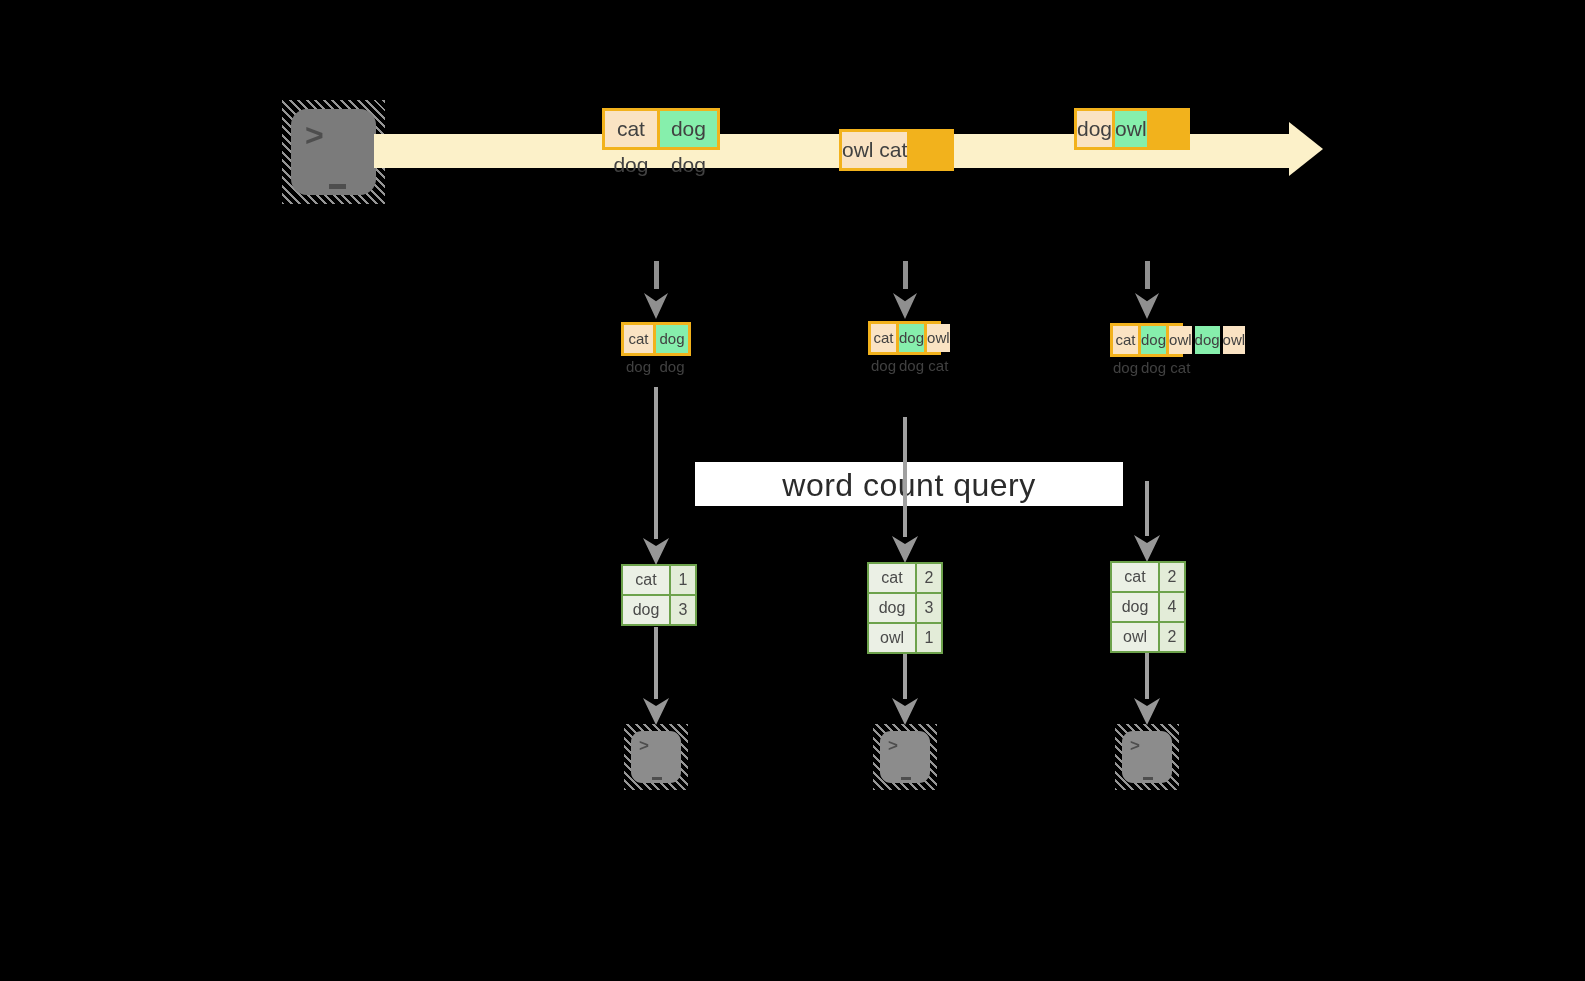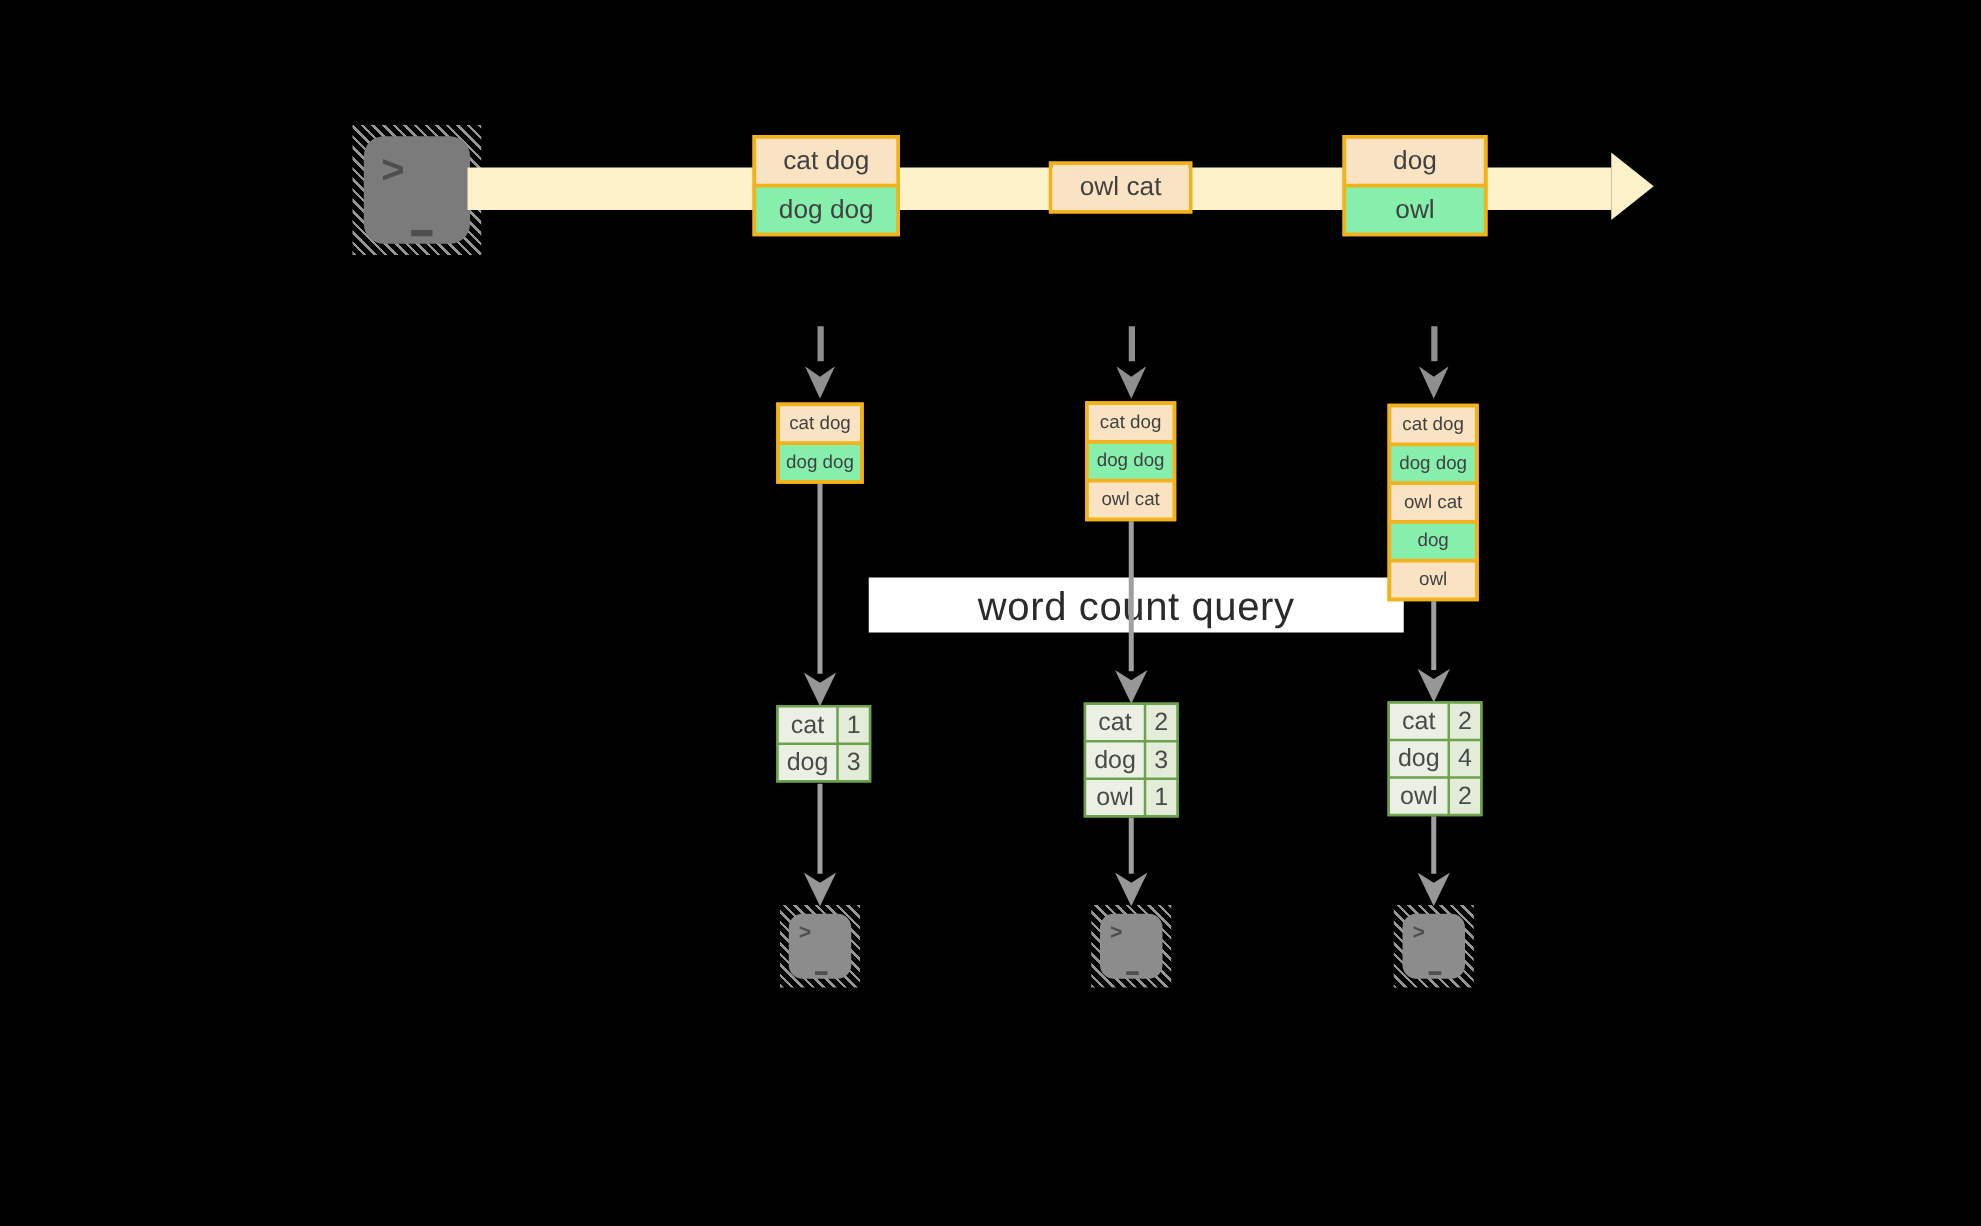--- a/index.html
+++ b/index.html
@@ -7,21 +7,21 @@
          font-family:"Liberation Sans",sans-serif;}
 
   
   .stream-band{position:absolute;left:374px;top:134px;width:915px;height:34px;background:#fcf1c9;}
   .stream-head{position:absolute;left:1289px;top:122px;width:0;height:0;
                border-top:27px solid transparent;border-bottom:27px solid transparent;
                border-left:34px solid #fcf1c9;}
 
   
   .obox{position:absolute;border:3px solid #f2b21c;box-sizing:border-box;background:#f2b21c;
-        display:flex;flex-direction:column;gap:3px;z-index:3;}
+        display:flex;flex-direction:row;gap:3px;z-index:3;}
   .orow{color:#414141;text-align:center;display:block;}
   .row-peach{background:#fae3c3;}
   .row-cream{background:#86efac;}
   .sbox .orow{height:36px;line-height:36px;font-size:21px;}
   .ebox .orow{height:28px;line-height:28px;font-size:15px;}
 
   
   .dash{position:absolute;width:5px;height:28px;background:#8f8f8f;}
   .ahead{position:absolute;width:24px;height:26px;background:#8f8f8f;
          clip-path:polygon(0 0,50% 32%,100% 0,50% 100%);}
@@ -32,21 +32,21 @@
          clip-path:polygon(0 0,50% 30%,100% 0,50% 100%);}
 
   
   .query-box{position:absolute;left:695px;top:462px;width:428px;height:44px;background:#ffffff;
              z-index:1;text-align:center;line-height:46px;font-size:32px;font-weight:300;
              color:#2b2b2b;letter-spacing:.5px;}
 
   
   .gtable{position:absolute;display:grid;grid-template-columns:46px 24px;gap:2px;
           background:#6da24c;border:2px solid #6da24c;z-index:3;}
-  .gcell{height:28px;line-height:28px;font-size:20px;color:#4a4a4a;text-align:center;}
+  .gcell{height:28px;line-height:28px;font-size:16px;color:#4a4a4a;text-align:center;}
   .gword{background:#ebf0e5;}
   .gnum{background:#e3ecd8;}
 
   
   .term{position:absolute;background:repeating-linear-gradient(45deg,#969696 0px,#969696 2px,transparent 2px,transparent 6px);}
   .term-inner{position:absolute;display:flex;align-items:flex-start;}
   .term-big .term-inner{inset:9px;background:#7b7b7b;border-radius:16px;padding:10px 0 0 14px;}
   .term-small .term-inner{inset:7px;background:#8c8c8c;border-radius:11px;padding:6px 0 0 8px;}
   .prompt{font-weight:bold;color:#4e4e4e;line-height:1;}
   .term-big .prompt{font-size:32px;}

